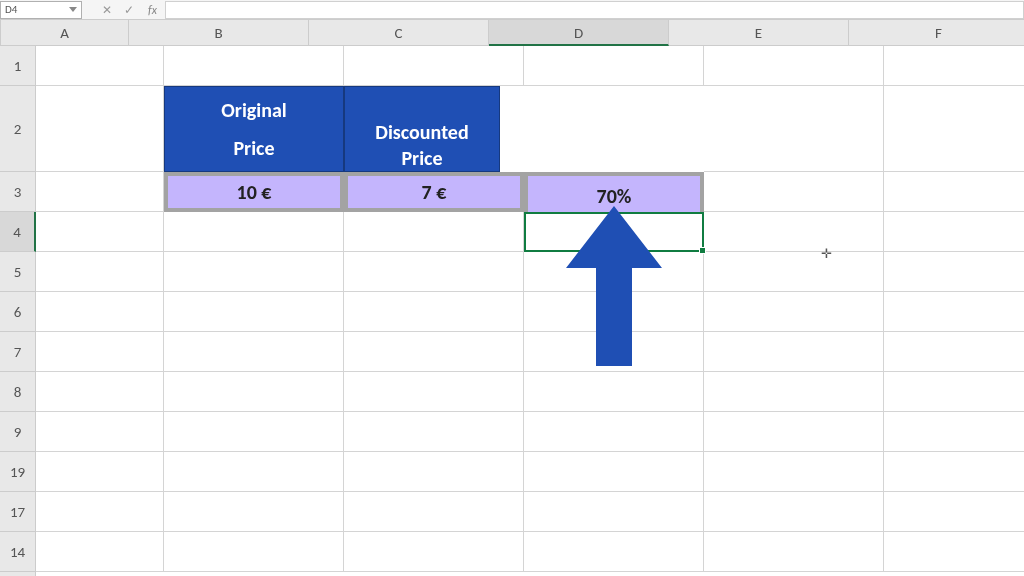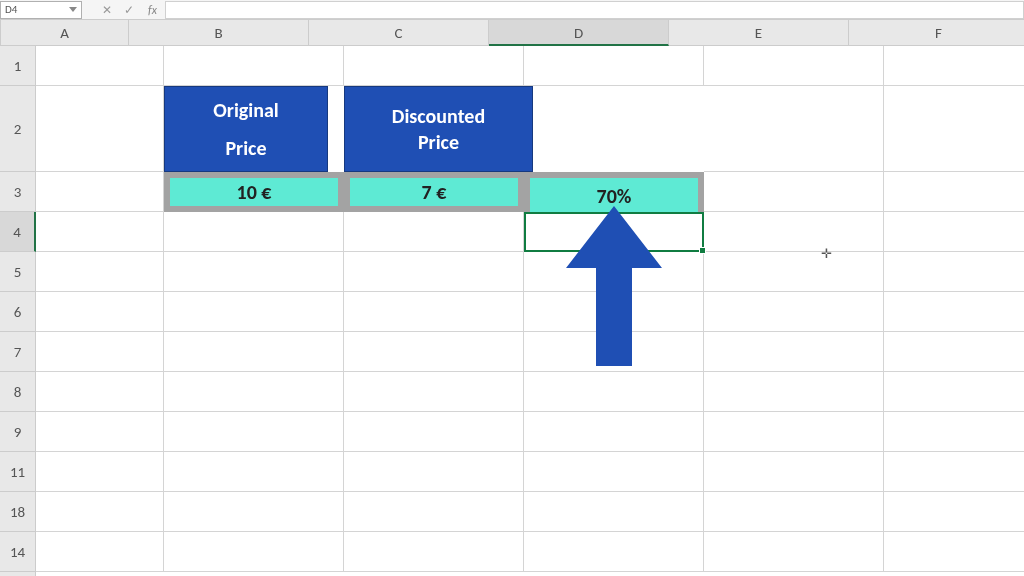--- a/index.html
+++ b/index.html
@@ -146,22 +146,22 @@
       font-size: 20px;
       text-align: center;
       border: 1px solid #16397f;
       line-height: 1.3;
       flex-direction: column;
     }
     .tbl-data {
       font-weight: bold;
       font-size: 20px;
       color: #222;
-      border: 6px solid #a3a3a3;
-      background: #5eead4;
+      border: 4px solid #a3a3a3;
+      background: #c4b5fd;
     }
     .active-cell {
       border: 2px solid #107c41 !important;
       z-index: 10;
     }
     .fill-handle {
       position: absolute;
       right: -4px;
       bottom: -4px;
       width: 7px;
@@ -214,40 +214,40 @@
       <div class="row-headers">
         <div class="row-head">1</div>
         <div class="row-head r2">2</div>
         <div class="row-head">3</div>
         <div class="row-head selected">4</div>
         <div class="row-head">5</div>
         <div class="row-head">6</div>
         <div class="row-head">7</div>
         <div class="row-head">8</div>
         <div class="row-head">9</div>
-        <div class="row-head">11</div>
-        <div class="row-head">18</div>
+        <div class="row-head">19</div>
+        <div class="row-head">17</div>
         <div class="row-head">14</div>
         <div class="row-head">13</div>
       </div>
       <div class="cells" style="flex:1;">
 
         <div class="cell" style="left:0;top:0;width:128px;height:40px;"></div>
         <div class="cell" style="left:128px;top:0;width:180px;height:40px;"></div>
         <div class="cell" style="left:308px;top:0;width:180px;height:40px;"></div>
         <div class="cell" style="left:488px;top:0;width:180px;height:40px;"></div>
         <div class="cell" style="left:668px;top:0;width:180px;height:40px;"></div>
         <div class="cell" style="left:848px;top:0;width:180px;height:40px;"></div>
 
         <div class="cell" style="left:0;top:40px;width:128px;height:86px;"></div>
-        <div class="cell tbl-header" style="left:128px;top:40px;width:164px;height:86px;gap:12px;">
+        <div class="cell tbl-header" style="left:128px;top:40px;width:180px;height:86px;gap:12px;">
           <span>Original</span>
           <span>Price</span>
         </div>
-        <div class="cell tbl-header" style="left:308px;top:40px;width:189px;height:86px;">
+        <div class="cell tbl-header" style="left:308px;top:40px;width:156px;height:86px;justify-content:flex-end;">
           <span>Discounted</span>
           <span>Price</span>
         </div>
         <div class="cell" style="left:668px;top:40px;width:180px;height:86px;"></div>
         <div class="cell" style="left:848px;top:40px;width:180px;height:86px;"></div>
 
         <div class="cell" style="left:0;top:126px;width:128px;height:40px;"></div>
         <div class="cell tbl-data" style="left:128px;top:126px;width:180px;height:40px;">10 €</div>
         <div class="cell tbl-data" style="left:308px;top:126px;width:180px;height:40px;">7 €</div>
         <div class="cell tbl-data" style="left:488px;top:126px;width:180px;height:48px;">70%</div>

